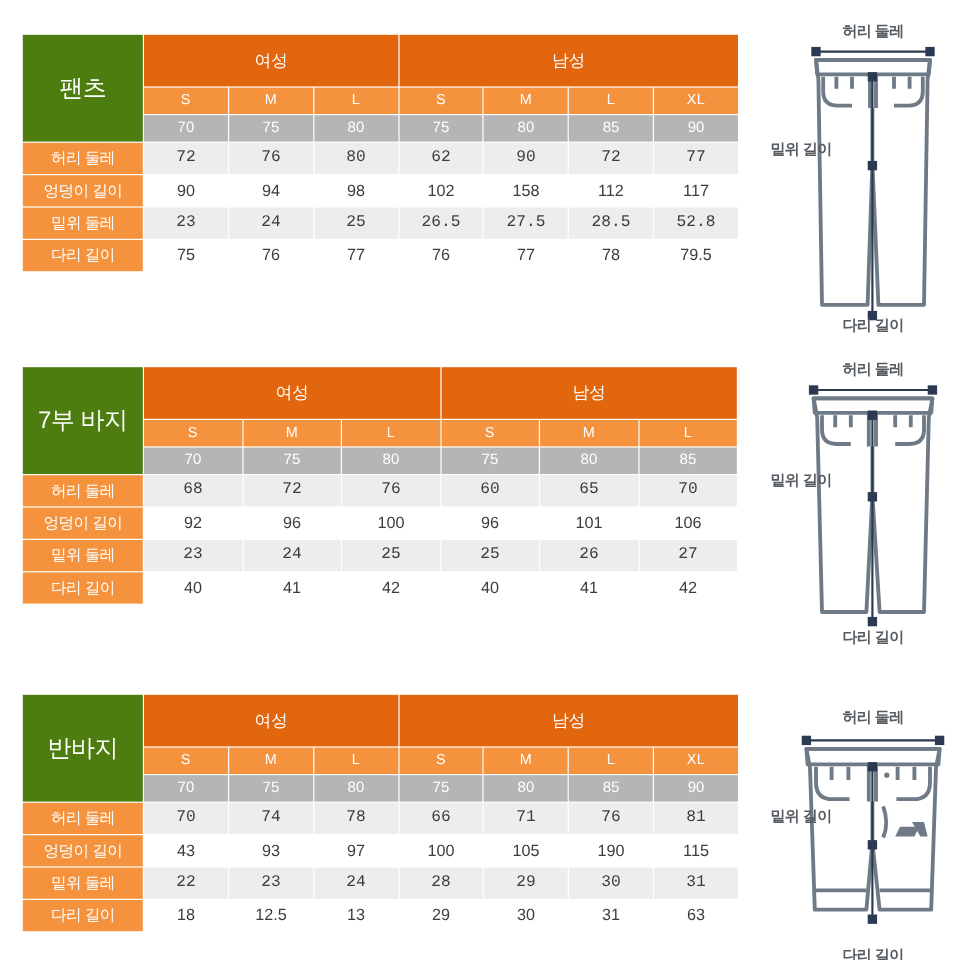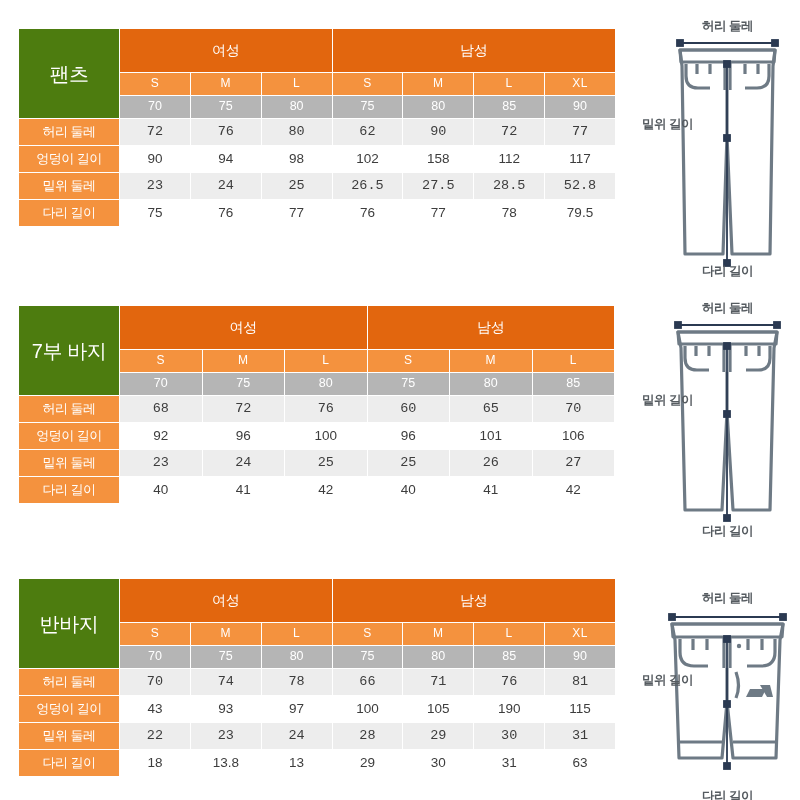--- a/index.html
+++ b/index.html
@@ -336,21 +336,21 @@
           <td class="cell-data">23</td>
           <td class="cell-data">24</td>
           <td class="cell-data">28</td>
           <td class="cell-data">29</td>
           <td class="cell-data">30</td>
           <td class="cell-data">31</td>
         </tr>
         <tr class="row-even">
           <td class="cell-rowlabel">다리 길이</td>
           <td class="cell-data">18</td>
-          <td class="cell-data">13.8</td>
+          <td class="cell-data">12.5</td>
           <td class="cell-data">13</td>
           <td class="cell-data">29</td>
           <td class="cell-data">30</td>
           <td class="cell-data">31</td>
           <td class="cell-data">63</td>
         </tr>
       </tbody>
     </table>
   </div>
 

